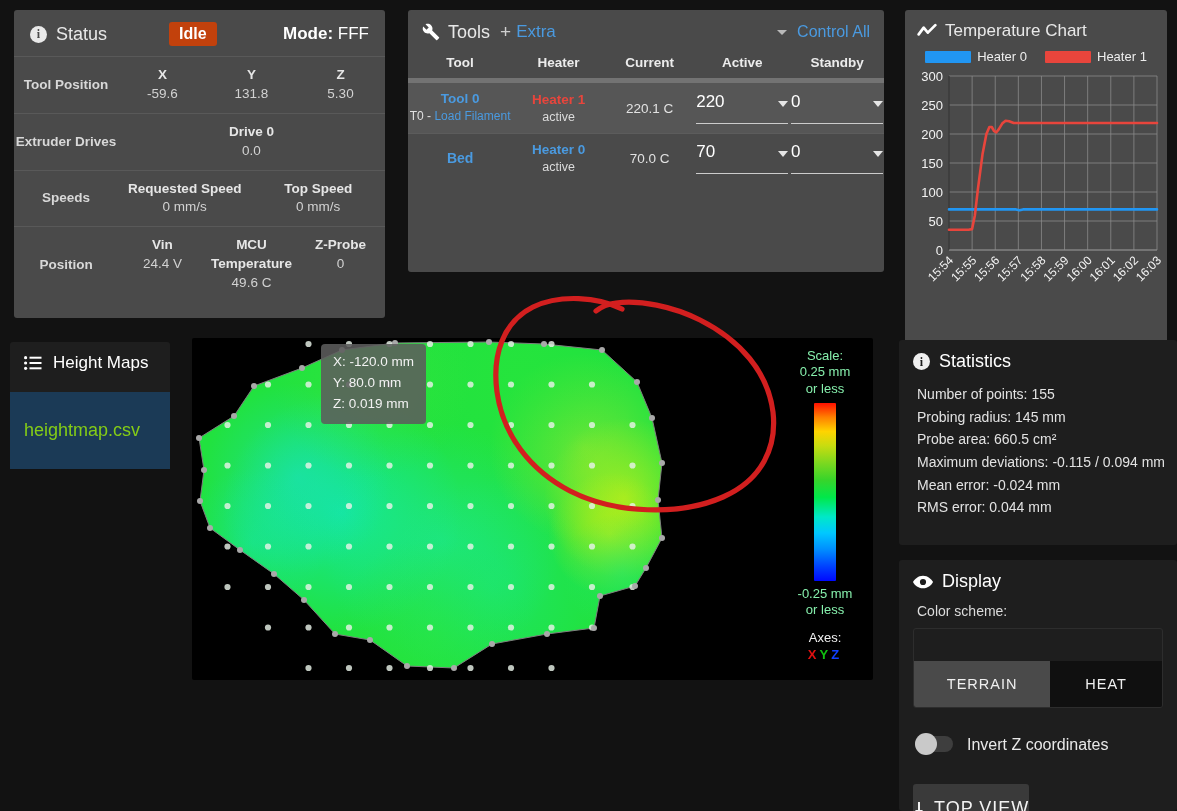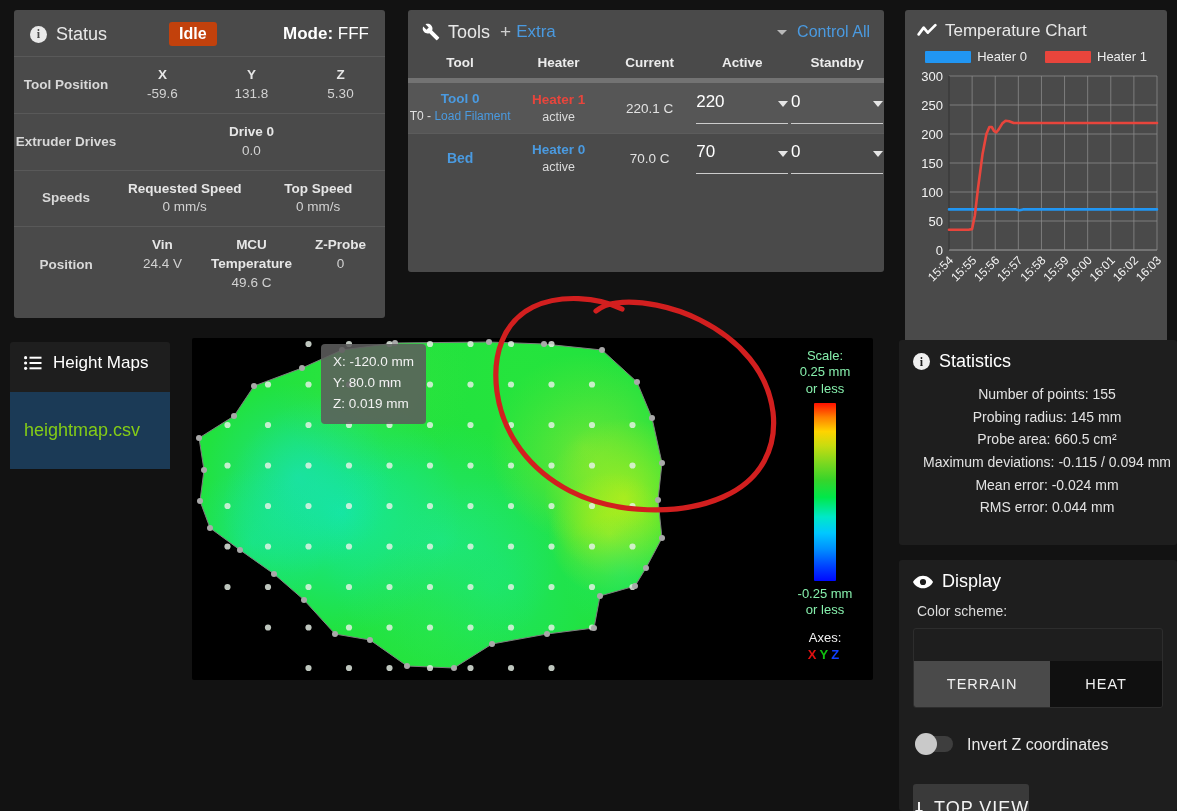--- a/index.html
+++ b/index.html
@@ -137,21 +137,21 @@
   .axes-cap { font-size: 13px; color: #f0f0f0; margin-top: 12px; }
   .axes-letters { font-size: 13px; font-weight: bold; margin-top: 2px; letter-spacing: 3px; }
   .ax-x { color: #e01010; } .ax-y { color: #10c010; } .ax-z { color: #1040ff; }
 
   
   #annotation { position: absolute; left: 0; top: 0; width: 1177px; height: 811px; pointer-events: none; z-index: 20; }
 
   
   #stats-panel { left: 899px; top: 340px; width: 278px; height: 205px; }
   .stats-list { padding: 2px 0 0 18px; }
-  .stats-list li { list-style: none; font-size: 14px; color: #e2e2e2; line-height: 1.62; text-align: center; }
+  .stats-list li { list-style: none; font-size: 14px; color: #e2e2e2; line-height: 1.62; }
 
   
   #display-panel { left: 899px; top: 560px; width: 278px; height: 251px; }
   .disp-label { font-size: 14px; color: #dcdcdc; padding: 2px 0 9px 18px; }
   .seg { display: flex; margin: 0 14px; border-radius: 3px; overflow: hidden; border: 1px solid #2d2d2d; }
   .seg button {
     flex: 1; background: #101010; border: none; color: #efefef;
     font-family: "Liberation Sans", sans-serif; font-size: 14.5px; letter-spacing: 1px;
     padding: 15px 0; cursor: pointer; margin-top: 32px;
   }

